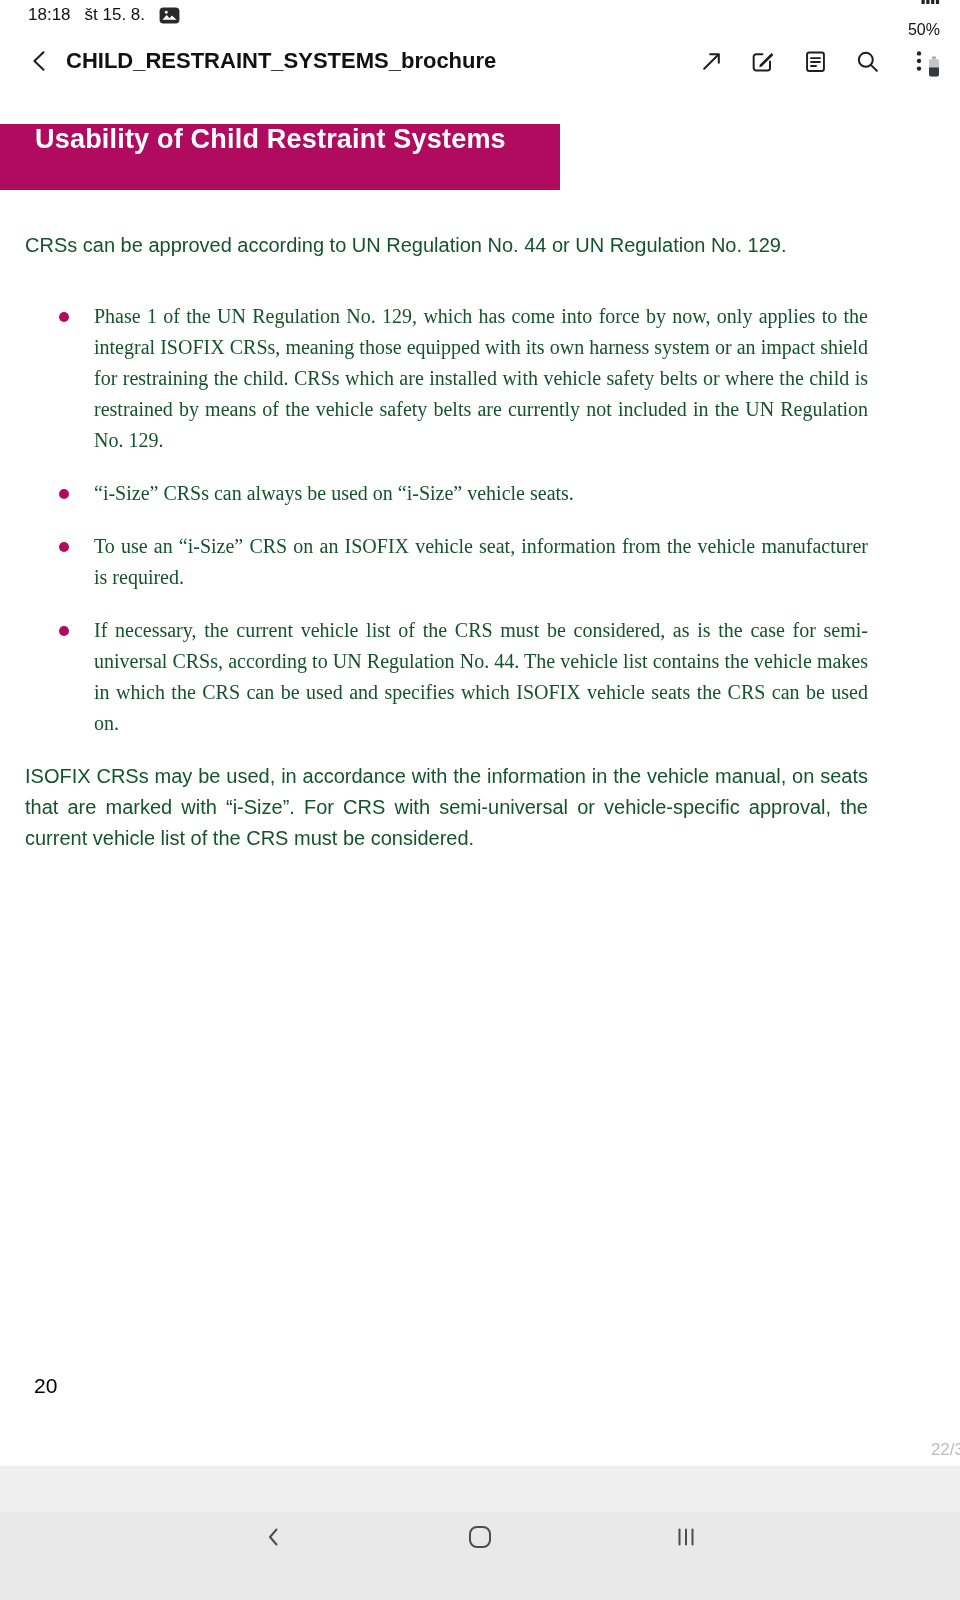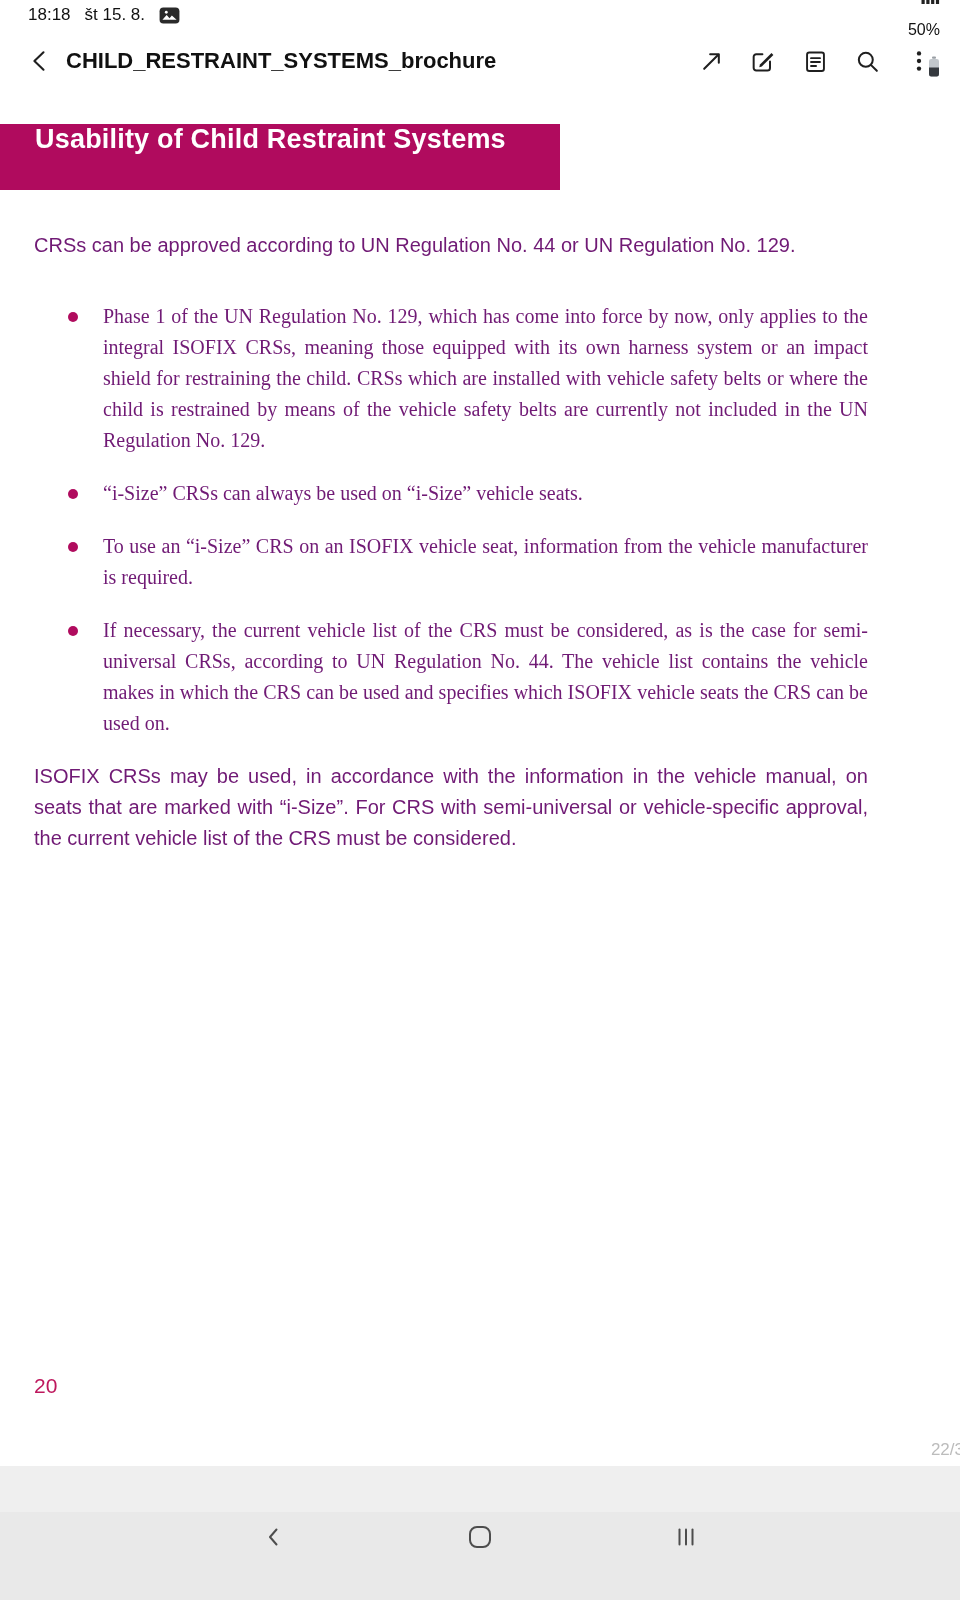--- a/index.html
+++ b/index.html
@@ -54,42 +54,42 @@
     width: 560px; height: 66px;
     background: var(--accent, #b00b5e);
     display: flex; 
     padding-left: 35px;
   }
   .banner h1 {
     color: #ffffff; font-size: 27px; font-weight: bold;
     letter-spacing: 0.2px;
   }
   .doc-content {
-    padding: 0 92px 0 34px;
-    color: #701a75;
+    padding: 0 92px 0 25px;
+    color: #14532d;
     font-size: 20px; line-height: 31px;
     text-align: justify;
   }
   .doc-content p.intro { margin-top: 40px; }
   .doc-content ul { list-style: none; margin-top: 40px; font-family: Liberation Serif, serif; }
   .doc-content li {
     position: relative;
     padding-left: 69px;
     margin-bottom: 22px;
   }
   .doc-content li::before {
     content: "";
     position: absolute; left: 34px; top: 11px;
     width: 10px; height: 10px; border-radius: 50%;
     background: var(--accent, #b00b5e);
   }
   .doc-content p.outro { }
   .page-number {
     position: absolute; left: 34px; top: 1282px;
-    font-size: 21px; color: #be185d;
+    font-size: 21px; color: #000000;
   }
   .page-indicator {
     position: absolute; right: -4px; top: 1348px;
     font-size: 17px; color: #bcbcbc;
   }
 
   
   .gray-strip { height: 46px; background: #efefef; }
   .nav-bar { position: relative; height: 88px; background: #e9e9e9; }
   .nav-icons {

